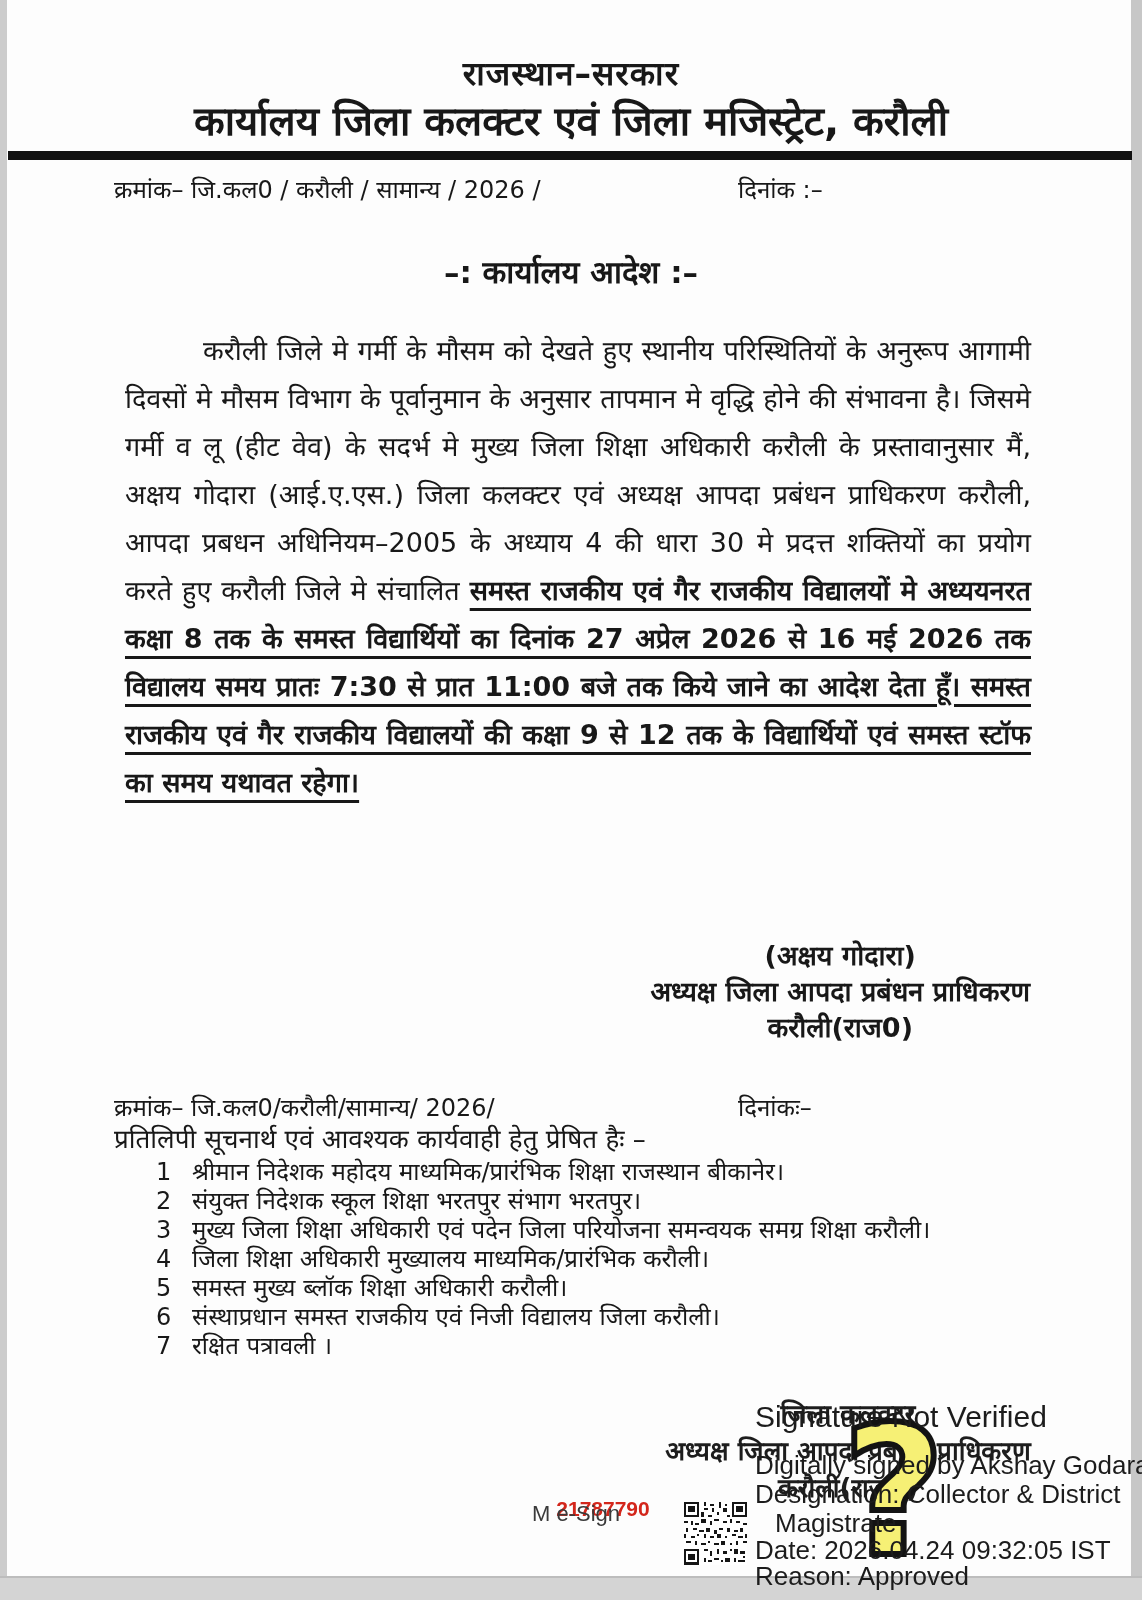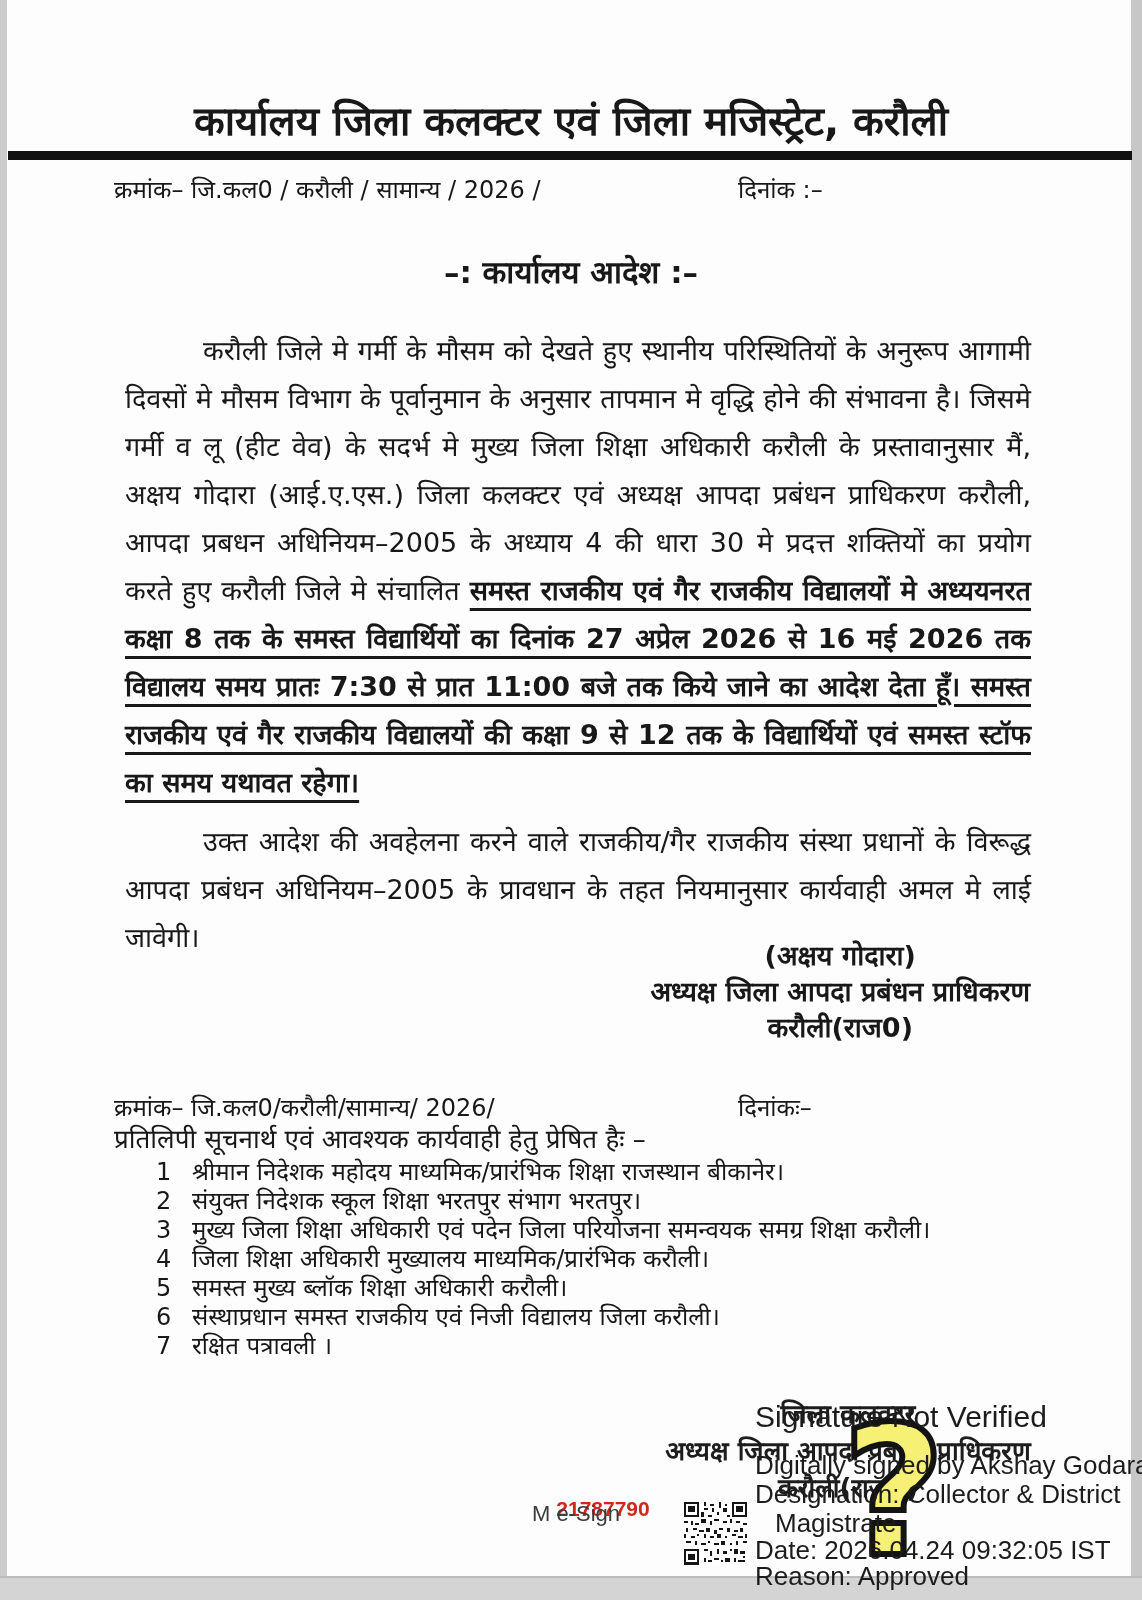--- a/index.html
+++ b/index.html
@@ -60,33 +60,33 @@
   .qr{position:absolute;top:1498px;left:684px;width:63px;height:70px;z-index:3;}
 </style>
 </head>
 <body>
 
 <div class="page">
   <div class="edge-left"></div>
   <div class="edge-right"></div>
   <div class="edge-bottom"></div>
 
+  <div class="hdr1">राजस्थान–सरकार</div>
   <div class="hdr2">कार्यालय जिला कलक्टर एवं जिला मजिस्ट्रेट, करौली</div>
   <div class="rule"></div>
 
   <div class="refline ref1">
     <span class="ref-no">क्रमांक–  जि.कल0 /  करौली / सामान्य / 2026 /</span>
     <span class="ref-date">दिनांक :–</span>
   </div>
 
   <div class="order-title">–: कार्यालय आदेश :–</div>
 
   <div class="body-text">
     <p><span>करौली जिले मे गर्मी के मौसम को देखते हुए स्थानीय परिस्थितियों के अनुरूप आगामी दिवसों मे मौसम विभाग के पूर्वानुमान के अनुसार तापमान मे वृद्धि होने की संभावना है। जिसमे गर्मी व लू (हीट वेव) के सदर्भ मे मुख्य जिला शिक्षा अधिकारी करौली के प्रस्तावानुसार मैं, अक्षय गोदारा (आई.ए.एस.) जिला कलक्टर एवं अध्यक्ष आपदा प्रबंधन प्राधिकरण करौली, आपदा प्रबधन अधिनियम–2005 के अध्याय 4 की धारा 30 मे प्रदत्त शक्तियों का प्रयोग करते हुए करौली जिले मे संचालित </span><span class="bold-underline">समस्त राजकीय एवं गैर राजकीय विद्यालयों मे अध्ययनरत कक्षा 8 तक के समस्त विद्यार्थियों का दिनांक 27 अप्रेल 2026 से 16 मई 2026 तक विद्यालय समय प्रातः 7:30 से प्रात 11:00 बजे तक किये जाने का आदेश देता हूँ। समस्त राजकीय एवं गैर राजकीय विद्यालयों की कक्षा 9 से 12 तक के विद्यार्थियों एवं समस्त स्टॉफ का समय यथावत रहेगा।</span></p>
-    <p>उक्त आदेश की अवहेलना करने वाले राजकीय/गैर राजकीय संस्था प्रधानों के विरूद्ध आपदा प्रबंधन अधिनियम–2005 के प्रावधान के तहत नियमानुसार कार्यवाही अमल मे लाई जावेगी।</p>
   </div>
 
   <div class="sig1">
     <div>(अक्षय गोदारा)</div>
     <div>अध्यक्ष जिला आपदा प्रबंधन प्राधिकरण</div>
     <div>करौली(राज0)</div>
   </div>
 
   <div class="refline ref2">
     <span class="ref-no">क्रमांक– जि.कल0/करौली/सामान्य/ 2026/</span>

